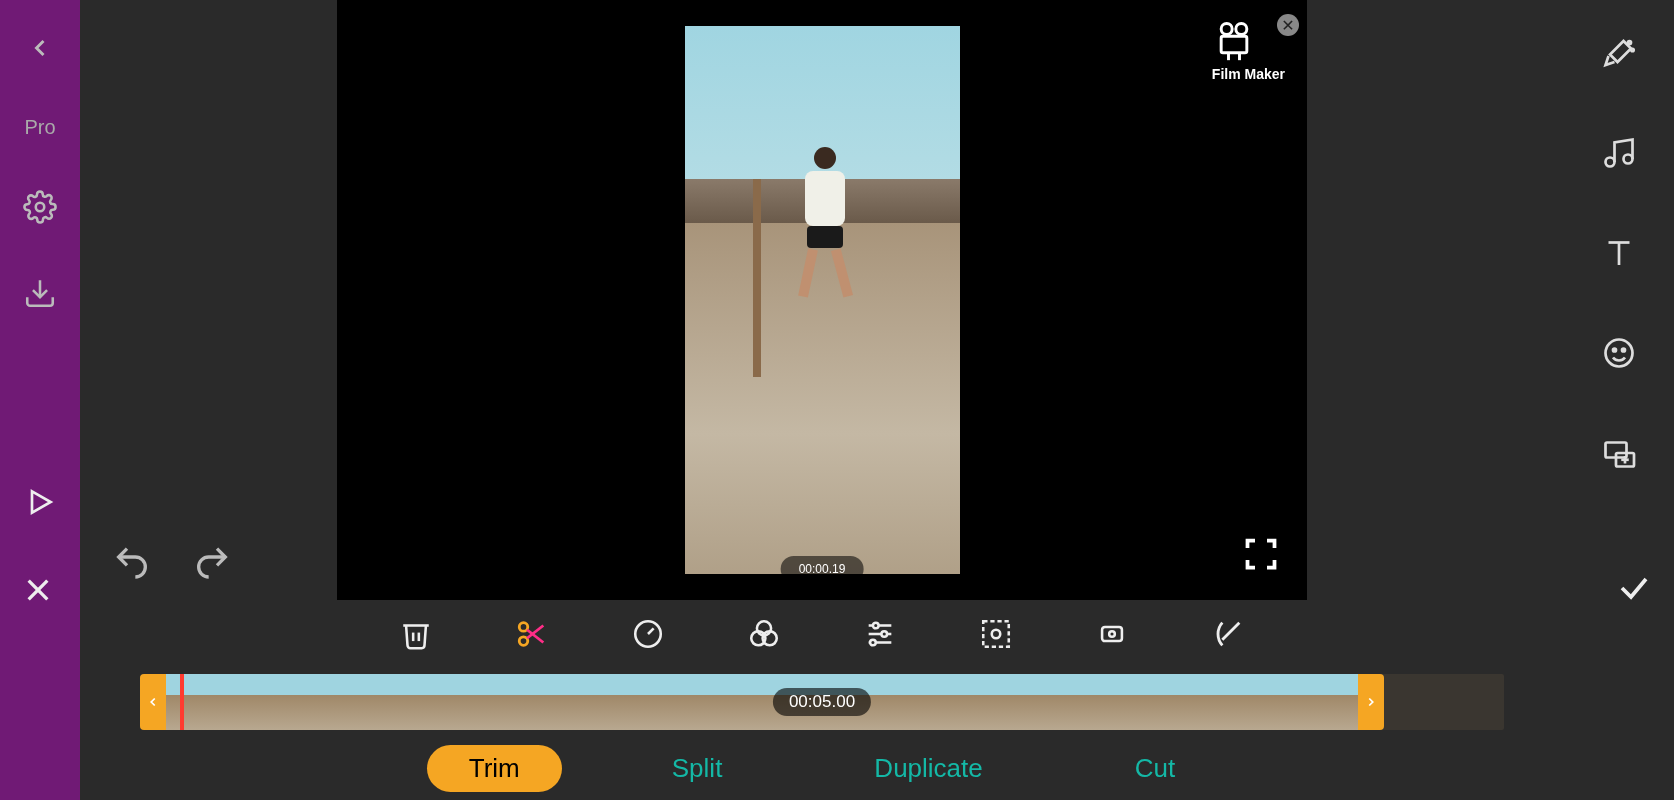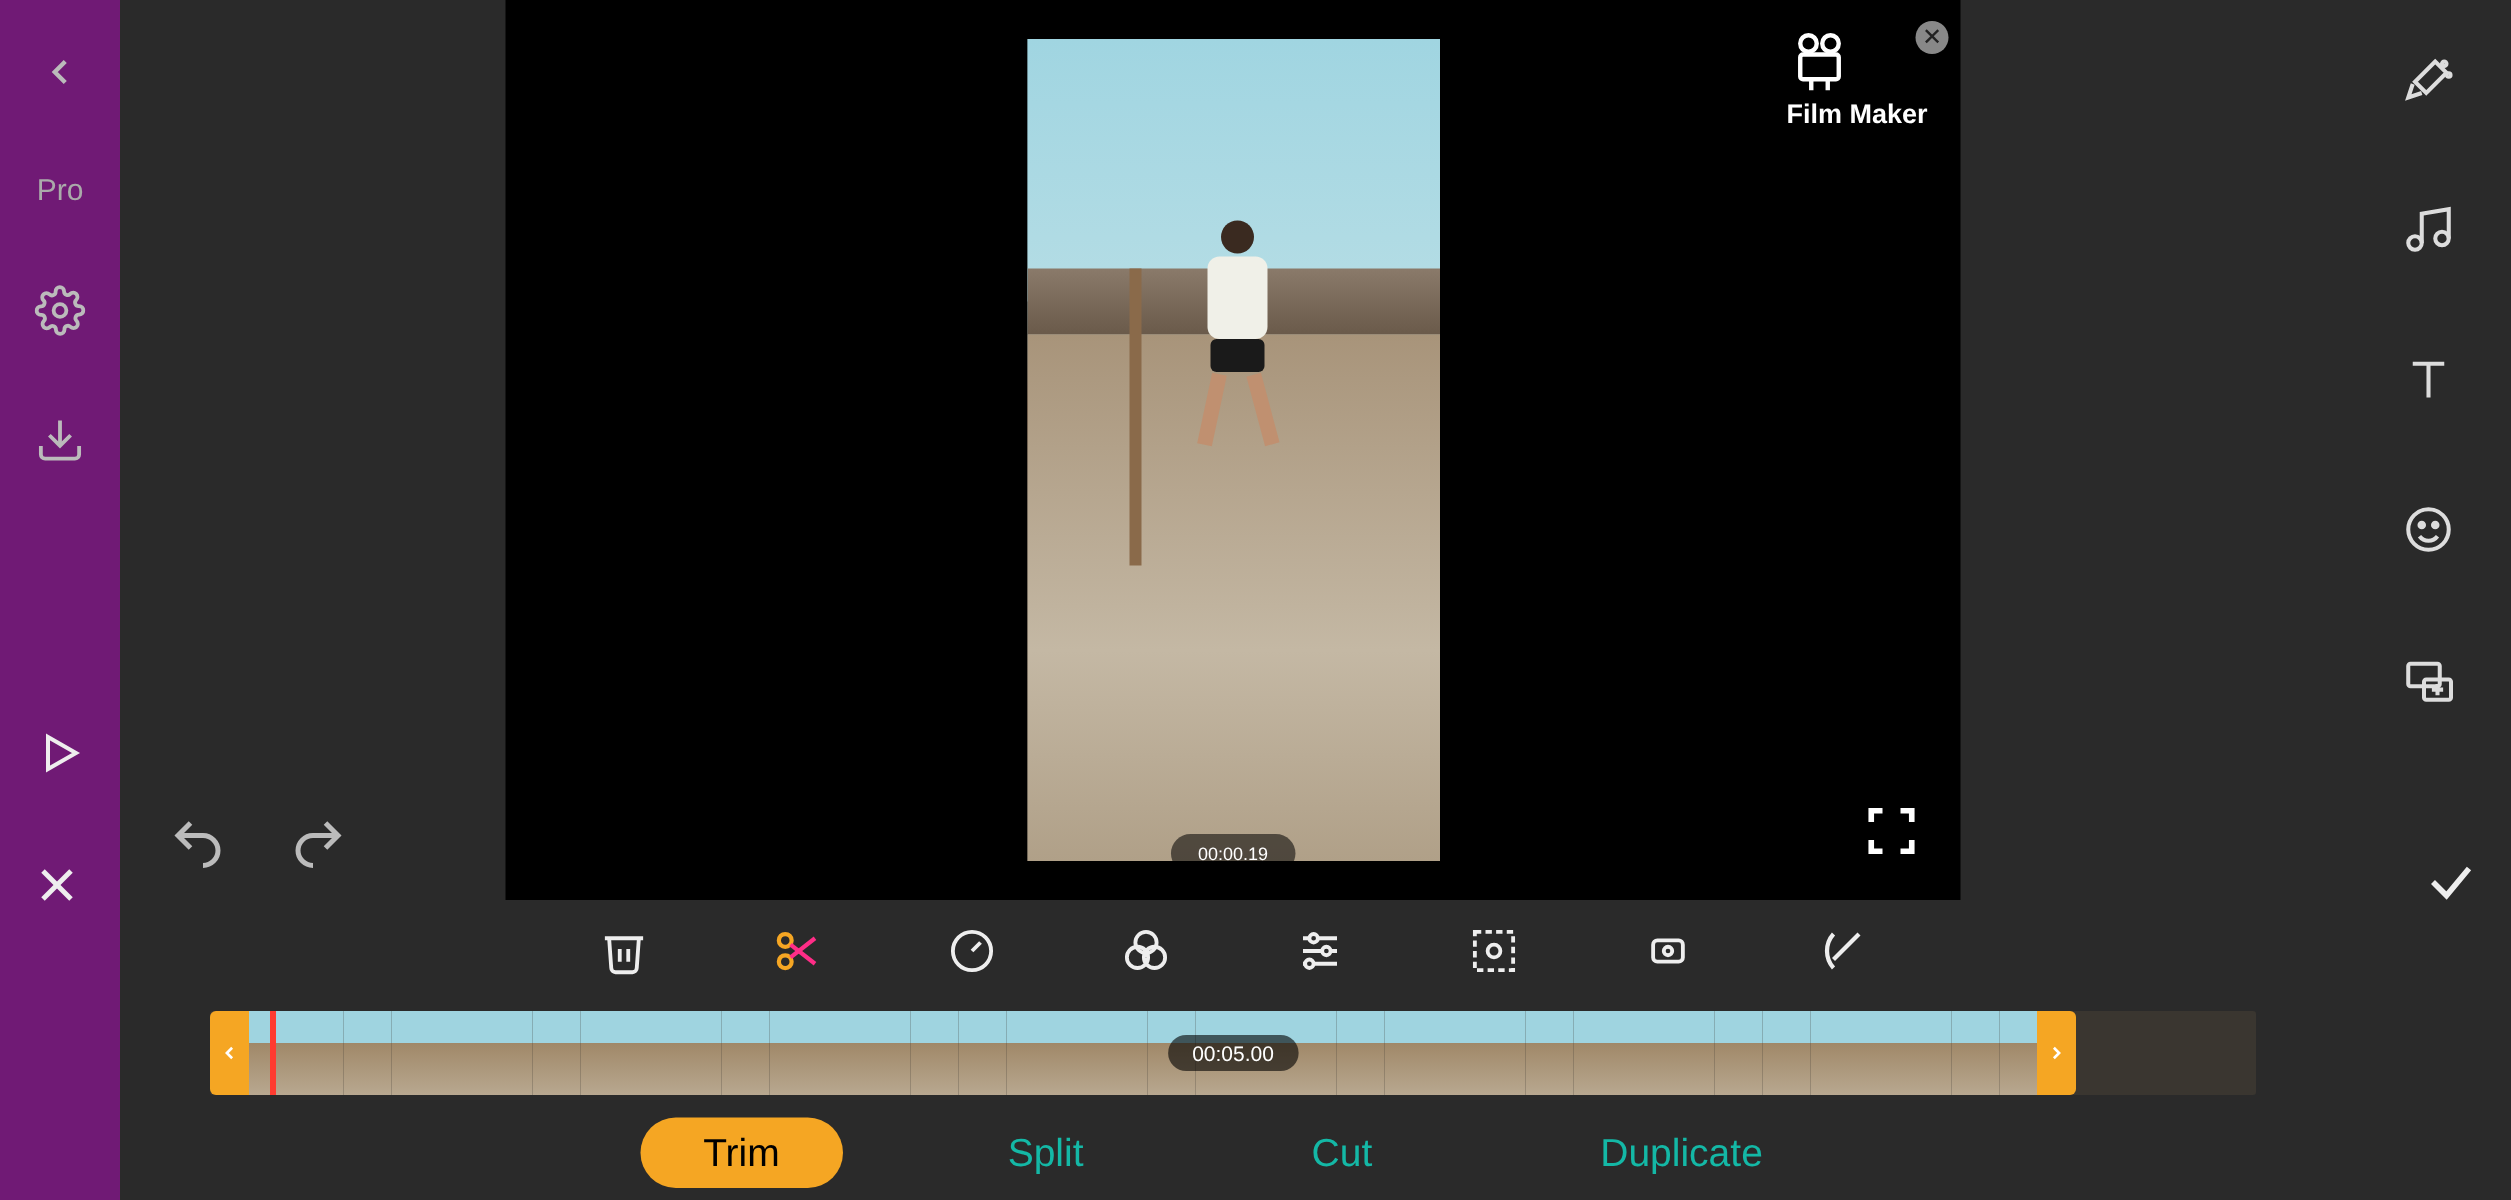--- a/index.html
+++ b/index.html
@@ -19,40 +19,40 @@
   .person { position:absolute; top:22%; left:40%; width:60px; height:150px; }
   .person .head { width:22px;height:22px;background:#3a2a20;border-radius:50%;margin:0 auto;}
   .person .torso { width:40px;height:55px;background:#f0f0e8;margin:2px auto 0;border-radius:8px;}
   .person .shorts{width:36px;height:22px;background:#1a1a1a;margin:0 auto;border-radius:4px;}
   .person .leg{position:absolute;width:10px;height:48px;background:#c09070;bottom:0;}
   .person .lega{left:8px;transform:rotate(12deg);}
   .person .legb{right:8px;transform:rotate(-15deg);}
   .post{position:absolute;top:28%;left:25%;width:8px;height:36%;background:#8a6a4a;}
   .watermark { position: absolute; top: 18px; right: 22px; text-align: center; color: #fff; }
   .watermark-close { position:absolute; top:-4px; right:-14px; width:22px;height:22px;background:#888;border-radius:50%;display:flex;align-items:center;justify-content:center;font-size:16px;color:#222;cursor:pointer;}
-  .watermark-label { font-size: 18px; margin-top: 4px; font-weight:600;}
+  .watermark-label { font-size: 14px; margin-top: 4px; font-weight:600;}
   .timecode { position: absolute; bottom: 18px; left: 50%; transform: translateX(-50%); background: rgba(0,0,0,0.55); padding: 6px 18px; border-radius: 20px; font-size: 12px; }
   .fullscreen-btn { position: absolute; bottom: 28px; right: 28px; cursor: pointer; color: #fff; }
   .undo-redo { position: absolute; bottom: 18px; left: 32px; display: flex; gap: 40px; }
   .undo-redo .icon { cursor: pointer; color: #bbb; }
   .right-sidebar { width: 110px; background: #2a2a2a; display: flex; flex-direction: column; align-items: center; padding-top: 35px; gap: 64px; }
   .right-sidebar .icon { cursor: pointer; color: #ddd; }
   .bottom-cancel{position:absolute;left:22px;bottom:194px;cursor:pointer;color:#eee;}
   .bottom-confirm{position:absolute;right:22px;bottom:194px;cursor:pointer;color:#eee;}
   .tool-row { height: 68px; background: #2a2a2a; display: flex; align-items: center; justify-content: center; gap: 82px; }
   .tool-row .icon { cursor: pointer; color: #eee; }
   .timeline-row { height: 68px; background: #2a2a2a; display: flex; align-items: center; position: relative; padding: 0 60px; }
   .timeline-track { position: relative; flex: 1; height: 56px; background: #3a3630; border-radius: 2px; overflow: hidden; }
   .timeline-strip { position:absolute; top:0; left:26px; right:140px; bottom:0; display:flex; }
   .thumb { flex:1; background: linear-gradient(to bottom,#9fd4e0 0%,#9fd4e0 38%,#a08868 38%,#b8a890 100%);}
   .trim-handle { position: absolute; top: 0; bottom: 0; width: 26px; background: #f5a623; display: flex; align-items: center; justify-content: center; cursor: pointer; }
   .trim-left { left: 0; border-radius: 4px 0 0 4px;}
   .trim-right { right: 120px; border-radius: 0 4px 4px 0;}
   .playhead { position:absolute; top:-6px; bottom:-6px; left:40px; width:4px; background:#ff3b30; border-radius:2px; }
-  .timeline-time { position: absolute; left: 50%; top: 50%; transform: translate(-50%,-50%); background: rgba(0,0,0,0.6); padding: 4px 16px; border-radius: 16px; font-size: 14px; }
+  .timeline-time { position: absolute; left: 50%; top: 50%; transform: translate(-50%,-50%); background: rgba(0,0,0,0.6); padding: 4px 16px; border-radius: 16px; font-size: 17px; }
   .action-row { height: 64px; background: #2a2a2a; display: flex; align-items: center; justify-content: center; gap: 68px; }
   .action-btn { padding: 8px 42px; border-radius: 26px; font-size: 26px; cursor: pointer; color: #14b8a6; }
   .action-btn.active { background: #f5a623; color: #000; font-weight: 500; }
   svg { display: block; }
 </style>
 </head>
 <body>
 
 <div class="app">
 
@@ -246,22 +246,22 @@
               <polyline points="9 18 15 12 9 6"></polyline>
             </svg>
         </div>
         <div class="timeline-time">00:05.00</div>
       </div>
     </div>
 
     <div class="action-row">
       <div class="action-btn active">Trim</div>
       <div class="action-btn">Split</div>
+      <div class="action-btn">Duplicate</div>
       <div class="action-btn">Cut</div>
-      <div class="action-btn">Duplicate</div>
     </div>
   </div>
 
   <div class="right-sidebar">
     <div class="icon">
       <svg width="36" height="36" viewBox="0 0 24 24" fill="none" stroke="currentColor" stroke-width="1.8">
           <path d="M15 4l-9 9 5 5 9-9z"></path>
           <path d="M5 14l-2 6 6-2"></path>
           <circle cx="19" cy="5" r="1"></circle>
           <circle cx="21" cy="10" r="0.8"></circle>

